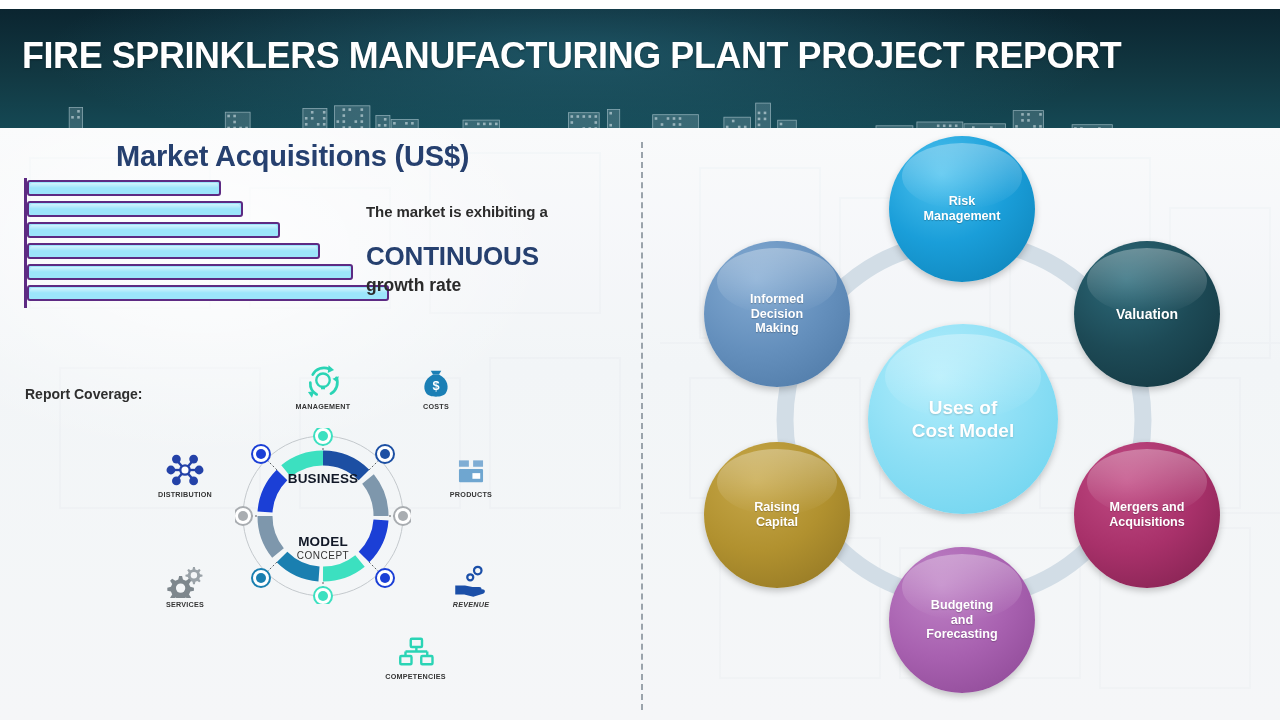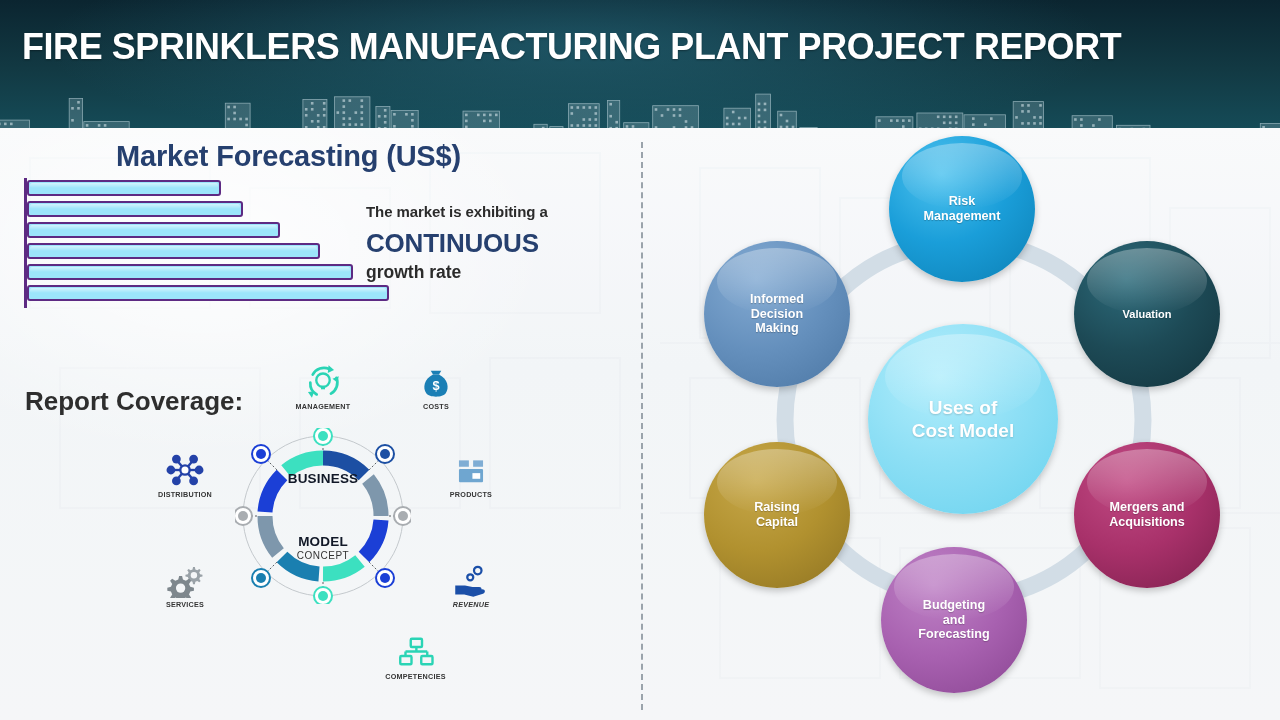--- a/index.html
+++ b/index.html
@@ -5,21 +5,21 @@
   * { margin:0; padding:0; box-sizing:border-box; }
   html,body { width:1280px; height:720px; overflow:hidden; }
   body {
     font-family:"Liberation Sans", sans-serif;
     background:#ffffff;
     position:relative;
   }
 
   
   #header {
-    position:absolute; left:0; top:0; width:1280px; height:152px;
+    position:absolute; left:0; top:9px; width:1280px; height:152px;
     background:linear-gradient(180deg,#0b2530 0%, #123943 45%, #16525f 100%);
     overflow:hidden;
   }
   #header-sheen {
     position:absolute; left:0; top:0; width:1280px; height:128px;
     background:radial-gradient(ellipse 760px 150px at 45% 35%, rgba(40,110,130,.55) 0%, rgba(12,40,52,0) 70%);
   }
   #header-title {
     position:absolute; left:22px; top:26px;
     font-size:37px; font-weight:bold; color:#ffffff;
@@ -74,26 +74,26 @@
     border-radius:3px;
   }
   .bar::after {
     content:""; position:absolute; left:1px; top:1px; right:1px; height:5px;
     background:linear-gradient(180deg, rgba(255,255,255,.55), rgba(255,255,255,0));
     border-radius:2px;
   }
 
   #growth-text { position:absolute; left:366px; top:75px; width:270px; z-index:3; }
   #growth-line1 { font-size:15px; font-weight:bold; color:#2b2b2b; white-space:nowrap; letter-spacing:-0.1px; }
-  #growth-line2 { font-size:26px; font-weight:bold; color:#26406f; margin-top:8px; letter-spacing:-0.2px; }
+  #growth-line2 { font-size:26px; font-weight:bold; color:#26406f; margin-top:21px; letter-spacing:-0.2px; }
   #growth-line3 { font-size:17.5px; font-weight:bold; color:#2b2b2b; margin-top:3px; }
 
   #report-coverage-label {
     position:absolute; left:25px; top:258px;
-    font-size:26px; font-weight:bold; color:#2e2e2e; z-index:3;
+    font-size:14px; font-weight:bold; color:#2e2e2e; z-index:3;
   }
 
   
   #bm { position:absolute; left:128px; top:242px; width:390px; height:350px; z-index:3; }
   .bm-item { position:absolute; text-align:center; }
   .bm-label {
     font-size:7.2px; font-weight:bold; color:#343434;
     letter-spacing:.25px; white-space:nowrap; margin-top:2px;
     font-family:"Liberation Sans", sans-serif;
   }
@@ -644,21 +644,21 @@
       <rect x="430" y="25" width="170" height="160"></rect>
       <rect x="60" y="240" width="200" height="140"></rect>
       <rect x="300" y="250" width="160" height="130"></rect>
       <rect x="490" y="230" width="130" height="150"></rect>
     </g>
   </svg>
   <div id="bg-wash"></div>
 
   <div id="divider"></div>
 
-  <div id="market-title">Market Forecasting (US$)</div>
+  <div id="market-title">Market Acquisitions (US$)</div>
 
   <div id="barchart">
     <div id="axis" style="background: rgb(93, 42, 131);"></div>
     <div class="bar" style="top: 2px; width: 193.98px; background: rgb(156, 229, 251); border-color: rgb(93, 42, 131);"></div>
     <div class="bar" style="top: 23px; width: 215.94px; background: rgb(156, 229, 251); border-color: rgb(93, 42, 131);"></div>
     <div class="bar" style="top: 44px; width: 252.54px; background: rgb(156, 229, 251); border-color: rgb(93, 42, 131);"></div>
     <div class="bar" style="top: 65px; width: 292.8px; background: rgb(156, 229, 251); border-color: rgb(93, 42, 131);"></div>
     <div class="bar" style="top: 86px; width: 325.74px; background: rgb(156, 229, 251); border-color: rgb(93, 42, 131);"></div>
     <div class="bar" style="top: 107px; width: 362.34px; background: rgb(156, 229, 251); border-color: rgb(93, 42, 131);"></div>
   </div>
@@ -833,31 +833,31 @@
   <div id="uses">
     <svg style="position:absolute;left:0;top:0;width:639px;height:592px;" viewBox="0 0 639 592">
       <circle cx="323" cy="292" r="179" fill="none" stroke="#d2dde6" stroke-width="17"></circle>
     </svg>
 
     <div class="node" id="node-risk" style="left:248px; top:8px; width:146px; height:146px; background:radial-gradient(circle at 36% 26%, #4fc3ef 0%, #1a9ed9 48%, #0c7fb4 100%); font-size:12.6px;">
       <div class="gloss"></div>
       <span><span>Risk</span><br><span>Management</span></span>
     </div>
 
-    <div class="node" id="node-valuation" style="left:433px; top:113px; width:146px; height:146px; background:radial-gradient(circle at 36% 26%, #2d6b7b 0%, #1d4a56 50%, #12333c 100%); font-size:11px;">
+    <div class="node" id="node-valuation" style="left:433px; top:113px; width:146px; height:146px; background:radial-gradient(circle at 36% 26%, #2d6b7b 0%, #1d4a56 50%, #12333c 100%); font-size:14px;">
       <div class="gloss"></div>
       <span><span>Valuation</span></span>
     </div>
 
     <div class="node" id="node-mergers" style="left:433px; top:314px; width:146px; height:146px; background:radial-gradient(circle at 36% 26%, #c14b84 0%, #a8316a 50%, #7d1f4c 100%); font-size:12.6px;">
       <div class="gloss"></div>
       <span><span>Mergers and</span><br><span>Acquisitions</span></span>
     </div>
 
-    <div class="node" id="node-budgeting" style="left:240px; top:419px; width:146px; height:146px; background:radial-gradient(circle at 36% 26%, #bf83c6 0%, #a861b0 50%, #8a4592 100%); font-size:12.6px;">
+    <div class="node" id="node-budgeting" style="left:248px; top:419px; width:146px; height:146px; background:radial-gradient(circle at 36% 26%, #bf83c6 0%, #a861b0 50%, #8a4592 100%); font-size:12.6px;">
       <div class="gloss"></div>
       <span><span>Budgeting</span><br><span>and</span><br><span>Forecasting</span></span>
     </div>
 
     <div class="node" id="node-raising" style="left:63px; top:314px; width:146px; height:146px; background:radial-gradient(circle at 36% 26%, #c7a84a 0%, #b1912f 50%, #8e7322 100%); font-size:12.6px;">
       <div class="gloss"></div>
       <span><span>Raising</span><br><span>Capital</span></span>
     </div>
 
     <div class="node" id="node-informed" style="left:63px; top:113px; width:146px; height:146px; background:radial-gradient(circle at 36% 26%, #84abd3 0%, #6590bd 50%, #4b76a3 100%); font-size:12.6px;">

